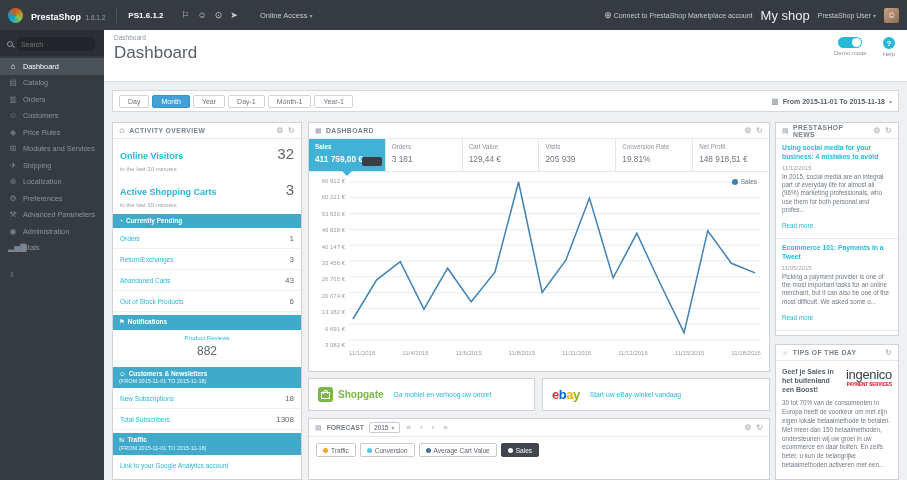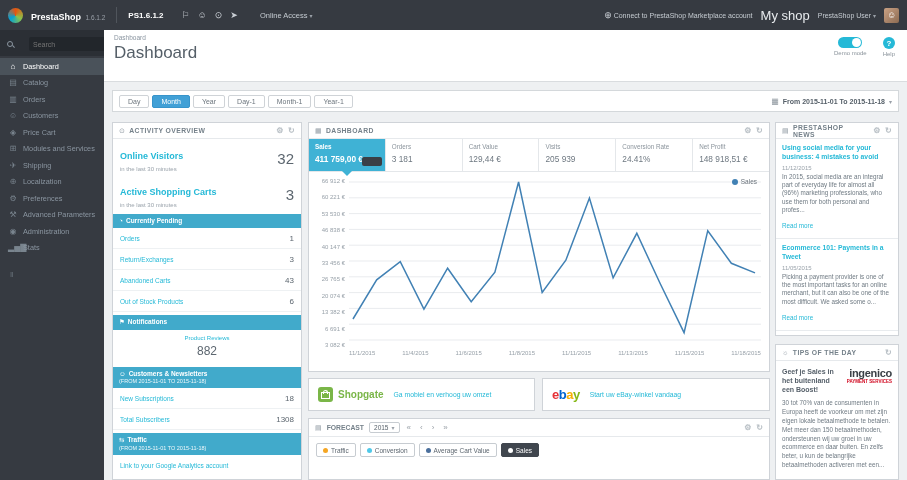--- a/index.html
+++ b/index.html
@@ -17,21 +17,21 @@
   .tbi { color:#c9ced4; font-size:9px; line-height:1; }
   .qa { color:#c6ccd2; font-size:7.5px; margin-left:14px; }
   .tb-fill { flex:1; }
   .tb-link { color:#c6ccd2; font-size:7px; }
   .tb-link.strong { color:#e8ebee; font-size:13px; }
   .caret { font-size:6px; color:#9aa0a8; }
   .avatar { width:15px; height:15px; border-radius:2px; background:linear-gradient(135deg,#c9a184,#8d6b52); color:#fff; font-size:9px; display:flex; align-items:center; justify-content:center; flex:none; }
 
   
   .sidebar { position:absolute; top:30px; left:0; width:104px; height:450px; background:#363a41; }
-  .search-wrap { padding:7px 7px 5px; display:flex; align-items:center; gap:16px; background:#2b2f35; margin:0; }
+  .search-wrap { padding:7px 7px 5px; display:flex; align-items:center; gap:4px; background:#2b2f35; margin:0; }
   .search-wrap input { width:78px; height:14px; background:#22262b; border:0; border-radius:2px; color:#cfd3d8; font-size:7px; padding:0 4px; outline:none; font-family:inherit; }
   .mag { width:6px; height:6px; border:1px solid #8a95a0; border-radius:50%; position:relative; flex:none; }
   .mag::after { content:""; position:absolute; width:3px; height:1px; background:#8a95a0; transform:rotate(45deg); right:-3px; bottom:-1px; }
   .nav { list-style:none; margin-top:2px; }
   .nav li { display:flex; align-items:center; gap:5px; height:16.5px; padding-left:8px; color:#8a95a0; font-size:7.3px; cursor:pointer; }
   .nav li .nic { width:10px; text-align:center; font-size:8px; color:#79848e; flex:none; }
   .nav li.active { background:#4a525a; color:#fff; }
   .nav li.active .nic { color:#fff; }
   .collapse { margin-top:14px; padding-left:10px; color:#6c767e; font-size:8px; }
 
@@ -56,21 +56,21 @@
 
   
   .panel { position:absolute; background:#fff; border:1px solid #cfd3d8; overflow:hidden; }
   .phead { height:16px; display:flex; align-items:center; gap:4px; padding:0 6px; border-bottom:1px solid #e6e9ec; color:#75818a; font-size:6.8px; font-weight:bold; letter-spacing:0.4px; }
   .pic { color:#9aa3ab; font-size:7px; font-weight:normal; }
   .psp { flex:1; }
   .hic { color:#b9c0c6; font-size:8px; cursor:pointer; }
 
   
   .p-activity { left:8px; top:92px; width:190px; height:358px; }
-  .big { display:flex; justify-content:space-between; align-items:center; padding:6px 7px 3px; }
+  .big { display:flex; justify-content:space-between; align-items:flex-start; padding:6px 7px 3px; }
   .big .lb { color:#25b9d7; font-size:9px; font-weight:bold; }
   .big .sub { font-size:6px; color:#9aa3ab; margin-top:3px; }
   .big .v { font-size:15px; color:#5c666f; }
   .abar { background:#41aacb; color:#fff; font-size:6.5px; font-weight:bold; padding:3px 6px; margin-top:3px; line-height:1.3; }
   .abar .pic2 { margin-right:3px; font-weight:normal; }
   .abar .bsub { display:block; font-size:5.5px; font-weight:normal; opacity:.9; }
   .arow { display:flex; justify-content:space-between; align-items:center; padding:5.5px 7px; border-bottom:1px solid #eef1f3; }
   .al { color:#25b9d7; font-size:6.5px; cursor:pointer; }
   .av { color:#5c666f; font-size:8px; }
   .ncols { display:flex; text-align:center; }
@@ -128,21 +128,21 @@
   .art .d { font-size:6px; color:#9aa3ab; margin:3px 0 2px; }
   .art .x { font-size:6.3px; color:#6f7a83; line-height:1.32; }
   .rm { color:#25b9d7; font-size:6.3px; display:inline-block; margin-top:3px; cursor:pointer; }
   .findmore { display:block; padding:6px; color:#25b9d7; font-size:6.5px; cursor:pointer; }
 
   
   .p-tips { left:671px; top:314px; width:124px; height:136px; }
   .tips-head { display:flex; justify-content:space-between; align-items:flex-start; padding:6px 6px 5px; gap:4px; }
   .tips-heading { font-size:7px; font-weight:bold; color:#56606a; width:60px; line-height:1.3; }
   .ing { text-align:right; }
-  .ing .b { font-size:11px; font-weight:bold; color:#3a4046; letter-spacing:-0.3px; display:block; }
+  .ing .b { font-size:13px; font-weight:normal; color:#3a4046; letter-spacing:-0.3px; display:block; }
   .ing .s { font-size:4.5px; color:#d0021b; font-weight:bold; display:block; }
   .tips-body { padding:0 6px; font-size:6.3px; color:#6f7a83; line-height:1.4; }
 </style>
 </head>
 <body>
 
 <div class="topbar">
   <span class="logo"></span>
   <span><span class="brand">PrestaShop</span>
   <span class="ver">1.6.1.2</span></span>
@@ -179,21 +179,21 @@
     <li>
         <span class="nic">▥</span>
         <span>Orders</span>
       </li>
     <li>
         <span class="nic">☺</span>
         <span>Customers</span>
       </li>
     <li>
         <span class="nic">◈</span>
-        <span>Price Cart</span>
+        <span>Price Rules</span>
       </li>
     <li>
         <span class="nic">⊞</span>
         <span>Modules and Services</span>
       </li>
     <li>
         <span class="nic">✈</span>
         <span>Shipping</span>
       </li>
     <li>
@@ -331,21 +331,21 @@
       <div class="kcell">
           <div class="kl">Cart Value</div>
           <div class="kv">129,44 €</div>
         </div>
       <div class="kcell">
           <div class="kl">Visits</div>
           <div class="kv">205 939</div>
         </div>
       <div class="kcell">
           <div class="kl">Conversion Rate</div>
-          <div class="kv">24.41%</div>
+          <div class="kv">19.81%</div>
         </div>
       <div class="kcell">
           <div class="kl">Net Profit</div>
           <div class="kv">148 918,51 €</div>
         </div>
     </div>
     <div class="chart-wrap">
       <div class="y-ticks" id="y-ticks">
           <div>66 912 €</div>
           <div>60 221 €</div>

